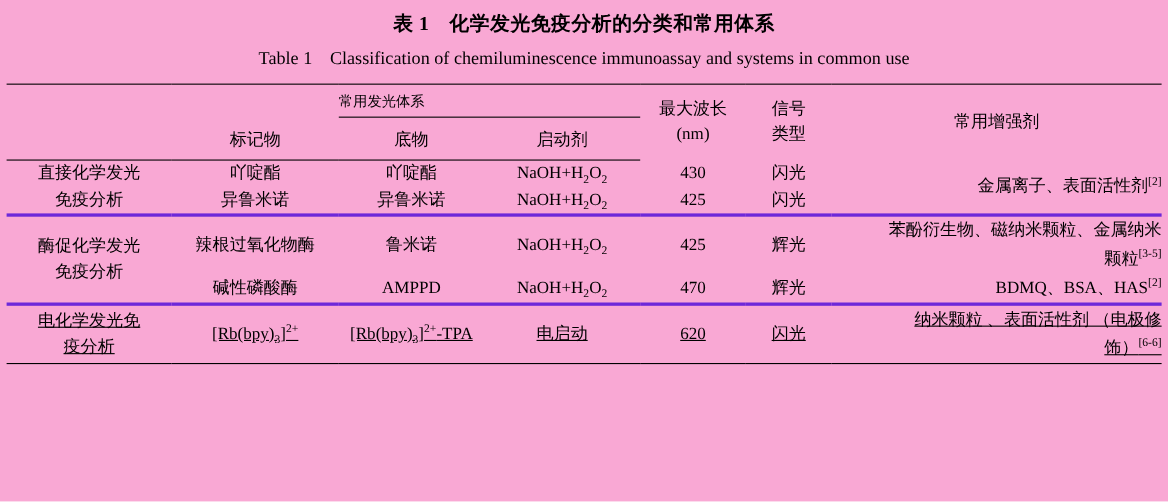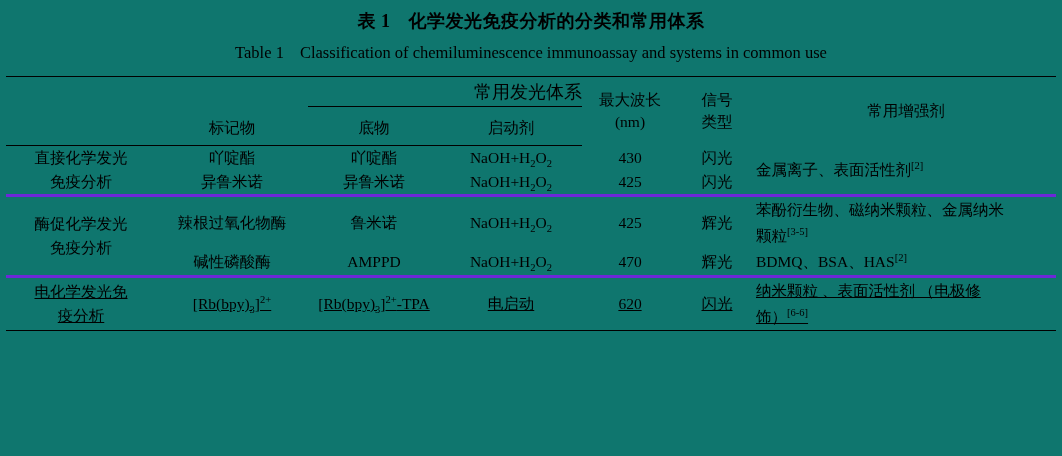--- a/index.html
+++ b/index.html
@@ -9,21 +9,21 @@
   }
   body {
     font-family: "Liberation Serif", serif;
     color: #000000;
   }
   #page {
     position: relative;
     width: 1062px;
     height: 456px;
     overflow: hidden;
-    background: #0f766e;
+    background: #f9a8d4;
   }
   .titles {
     text-align: center;
     padding-top: 6px;
   }
   .title-cn {
     font-size: 18px;
     font-weight: bold;
     letter-spacing: 0.5px;
     line-height: 30px;
@@ -63,40 +63,40 @@
     text-decoration: underline;
   }
   
   .hdr-row td {
     text-align: center;
     font-size: 15.5px;
     line-height: 22px;
   }
   .grp-label {
     border-bottom: 1px solid #000;
-    text-align: right;
+    text-align: left;
     padding-bottom: 3px !important;
-    font-size: 18px;
+    font-size: 13px;
   }
   .hdr-pad-top { height: 34px; }
   .hdr-pad-bot { height: 34px; }
 
   .cell {
     padding: 7px 6px;
     line-height: 24px;
   }
   .c-left {
     text-align: center;
     padding-left: 10px;
   }
   .c-center {
     text-align: center;
   }
   .c-enh {
-    text-align: left;
+    text-align: right;
     padding-left: 12px;
     padding-right: 8px;
     line-height: 26px;
   }
   .col-cat { width: 150px; }
   .col-mark { width: 152px; }
   .col-sub { width: 132px; }
   .col-init { width: 142px; }
   .col-wl { width: 96px; }
   .col-sig { width: 78px; }

